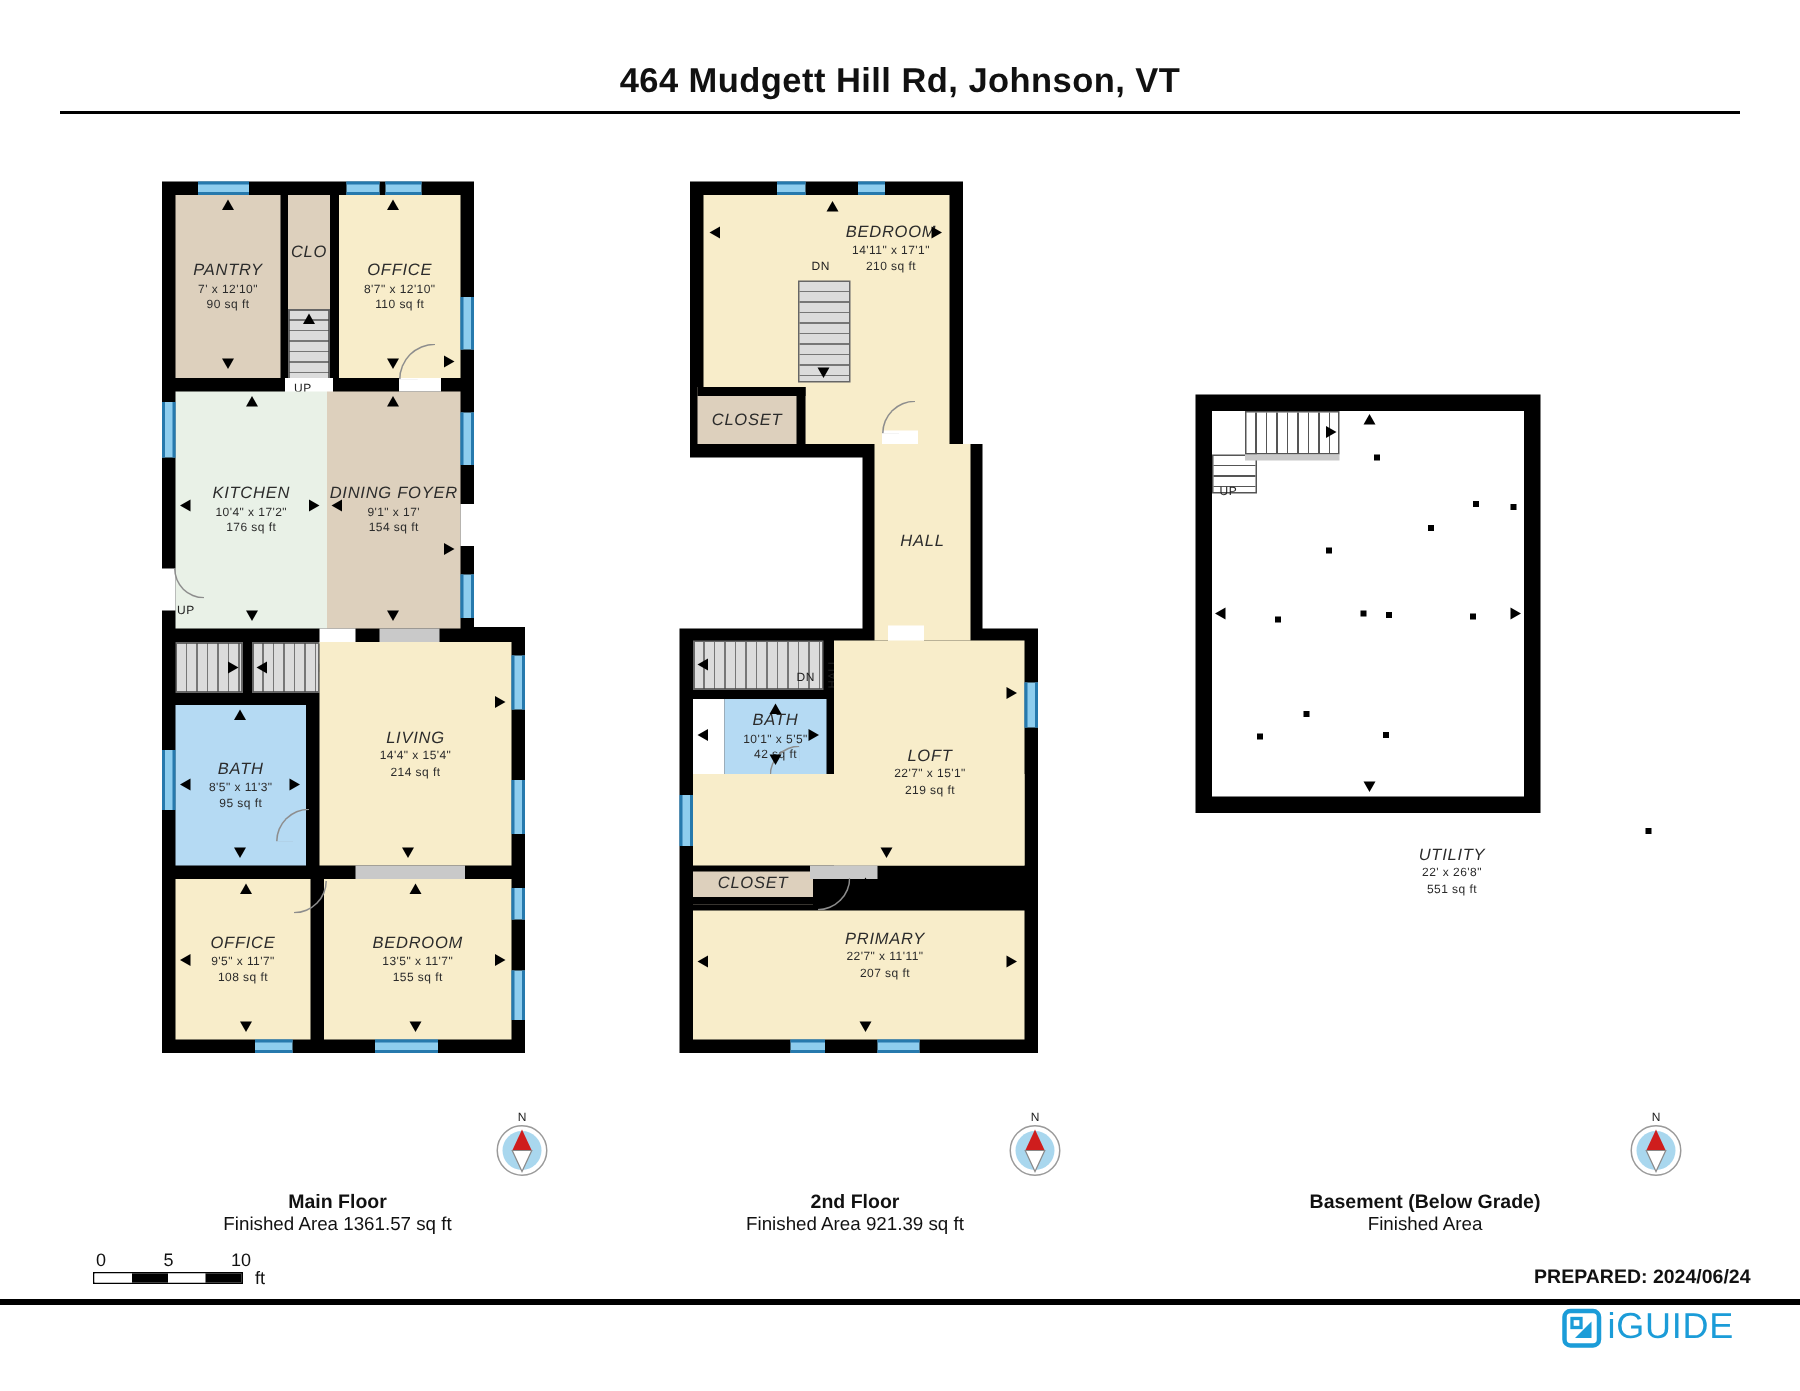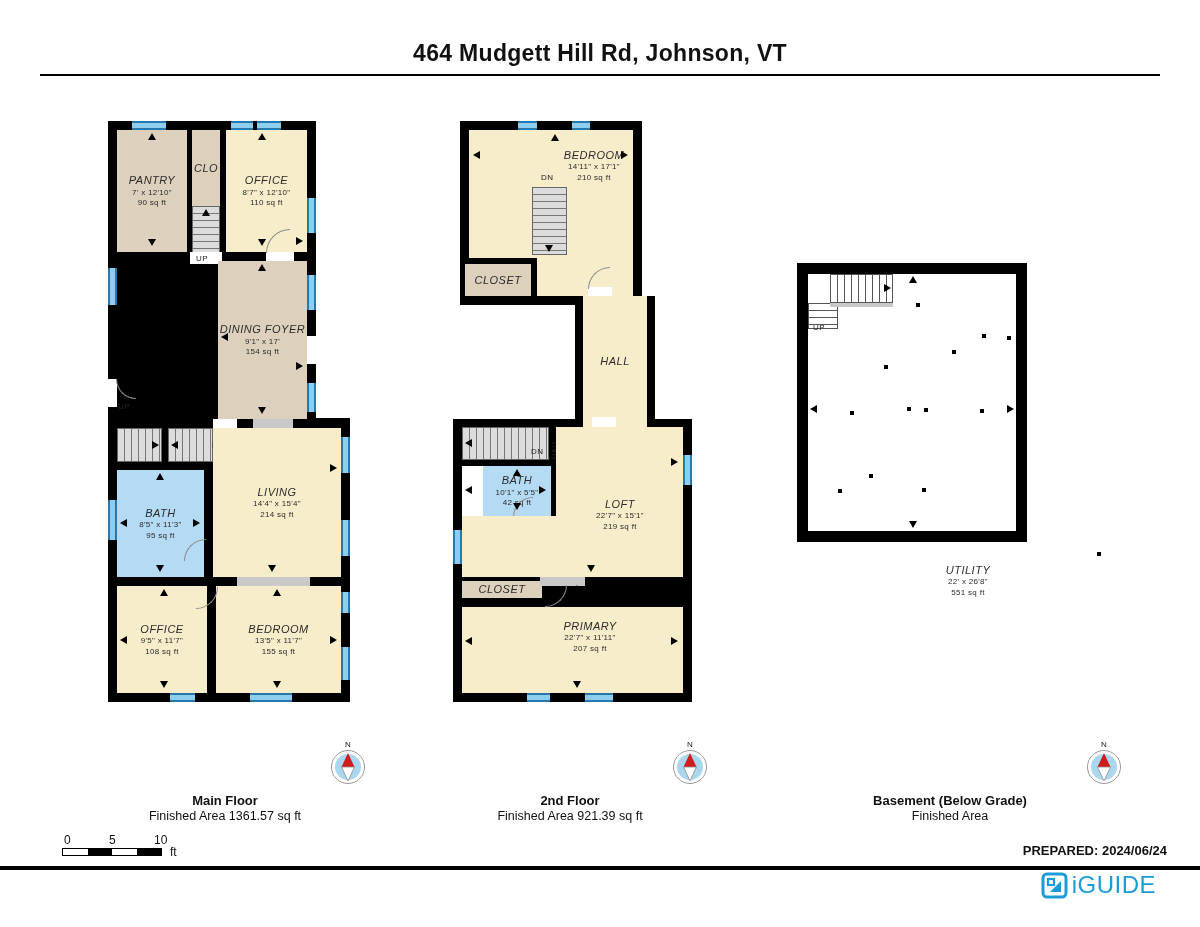--- a/index.html
+++ b/index.html
@@ -87,20 +87,27 @@
     <div class="ar up" style="left:94px;top:88px;"></div>
     <div class="gap" style="left:82px;top:131px;width:32px;height:12px;"></div>
     <div class="minilab" style="left:88px;top:133px;">UP</div>
     <div class="room" style="left:118px;top:9px;width:81px;height:122px;background:#f8edca;">
       <div class="rlabel">
           <span class="rname">OFFICE</span>
           <span class="rdims">8'7" x 12'10"</span>
           <span class="rarea">110 sq ft</span>
         </div>
     </div>
+    <div class="room" style="left:9px;top:140px;width:101px;height:158px;background:#e9f1e7;">
+      <div class="rlabel">
+          <span class="rname">KITCHEN</span>
+          <span class="rdims">10'4" x 17'2"</span>
+          <span class="rarea">176 sq ft</span>
+        </div>
+    </div>
     <div class="room" style="left:110px;top:140px;width:89px;height:158px;background:#ddd0bd;">
       <div class="rlabel">
           <span class="rname">DINING FOYER</span>
           <span class="rdims">9'1" x 17'</span>
           <span class="rarea">154 sq ft</span>
         </div>
     </div>
 
     <div class="gap" style="left:0px;top:258px;width:9px;height:28px;"></div>
     <div class="minilab" style="left:10px;top:281px;">UP</div>

